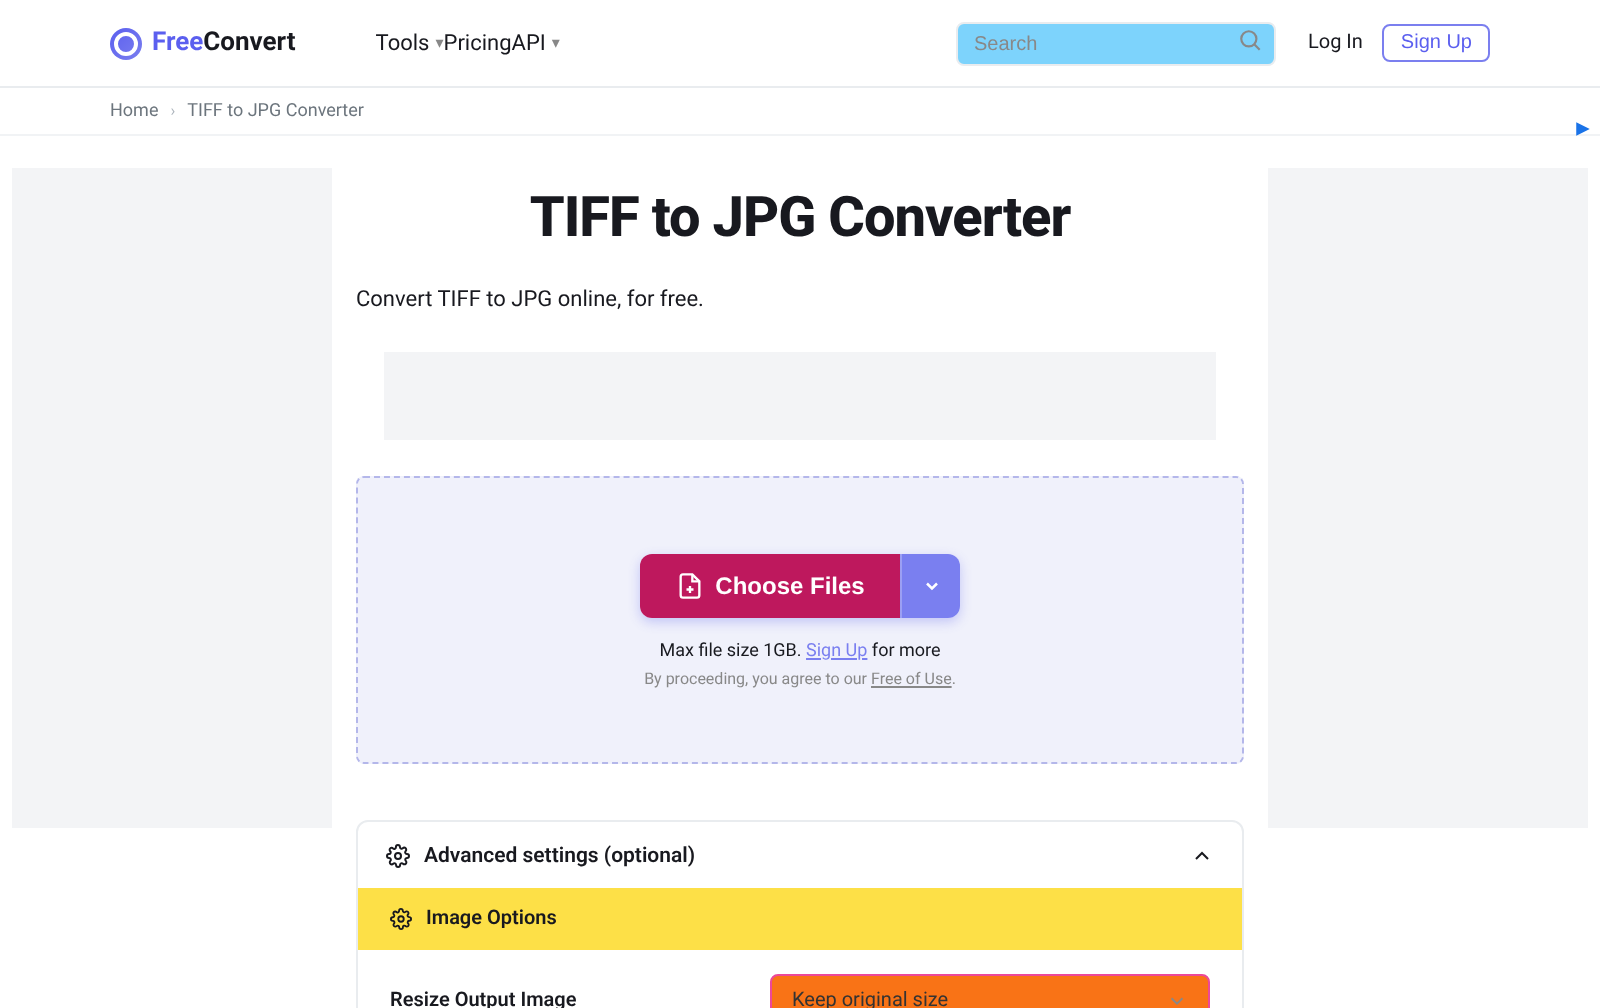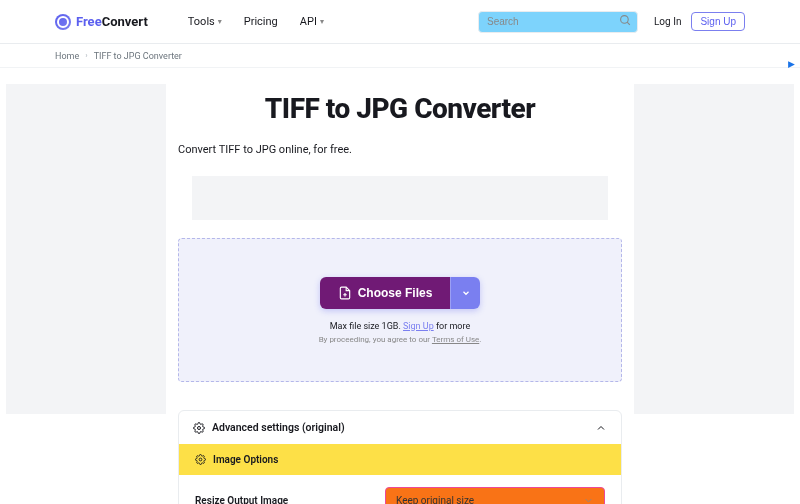--- a/index.html
+++ b/index.html
@@ -3,41 +3,41 @@
 <meta charset="utf-8">
 <style>
 * { margin: 0; padding: 0; box-sizing: border-box; }
 body { font-family: -apple-system, BlinkMacSystemFont, "Segoe UI", Roboto, Arial, sans-serif; background: #fff; color: #18191f; width: 800px; height: 504px; overflow: hidden; position: relative; }
 .header { height: 44px; display: flex; align-items: center; padding: 0 55px; border-bottom: 1px solid #e9ecef; }
 .logo { display: flex; align-items: center; gap: 5px; font-weight: 700; font-size: 13px; }
 .logo-icon { width: 16px; height: 16px; border-radius: 50%; background: linear-gradient(135deg, #5b5fef 0%, #7b7fef 100%); display: flex; align-items: center; justify-content: center; }
 .logo-icon::before { content: ""; width: 8px; height: 8px; border: 2px solid #fff; border-radius: 50%; }
 .logo .free { color: #5b5fef; }
 .logo .convert { color: #18191f; }
-.nav { display: flex; gap: 22px; margin-left: 40px; font-size: 11px; color: #18191f; }
+.nav { display: flex; margin-left: 40px; font-size: 11px; color: #18191f; }
 .nav-item { display: flex; align-items: center; gap: 3px; cursor: pointer; }
 .chev { font-size: 8px; color: #888; }
 .search-wrap { margin-left: auto; position: relative; }
 .search-input { width: 160px; height: 22px; border: 1px solid #e9ecef; border-radius: 4px; padding: 0 26px 0 8px; font-size: 10px; background: #7dd3fc; color: #333; }
 .search-input::placeholder { color: #888; }
 .search-icon { position: absolute; right: 6px; top: 4px; color: #888; }
 .login { margin-left: 16px; font-size: 10px; color: #18191f; cursor: pointer; }
 .signup-btn { margin-left: 10px; border: 1px solid #7b7fef; color: #5b5fef; background: #fff; border-radius: 4px; padding: 3px 8px; font-size: 10px; cursor: pointer; }
 .breadcrumb { height: 24px; display: flex; align-items: center; padding: 0 55px; font-size: 9px; color: #6c757d; border-bottom: 1px solid #f1f3f5; }
 .breadcrumb a { color: #6c757d; text-decoration: none; }
 .bc-sep { margin: 0 6px; font-size: 8px; color: #adb5bd; }
 .page-wrap { display: flex; padding: 0 6px; gap: 6px; }
 .ad-left, .ad-right { width: 160px; height: 330px; background: #f3f4f6; margin-top: 16px; }
 .main { flex: 1; padding: 24px 6px 0; }
 .title { text-align: center; font-size: 28px; font-weight: 800; color: #18191f; letter-spacing: -0.5px; }
 .subtitle { text-align: left; font-size: 11px; color: #18191f; margin-top: 18px; }
 .banner { height: 44px; background: #f3f4f6; margin: 20px 14px 0; }
 .dropzone { margin: 18px 0 0; border: 1px dashed #b4b7ea; background: #f0f1fb; border-radius: 4px; height: 144px; display: flex; flex-direction: column; align-items: center; justify-content: center; }
 .choose-wrap { display: flex; border-radius: 6px; overflow: hidden; box-shadow: 0 2px 6px rgba(91,95,239,0.3); }
-.choose-btn { background: #701a75; color: #fff; border: none; padding: 9px 18px; font-size: 12px; font-weight: 600; display: flex; align-items: center; gap: 6px; cursor: pointer; }
+.choose-btn { background: #be185d; color: #fff; border: none; padding: 9px 18px; font-size: 12px; font-weight: 600; display: flex; align-items: center; gap: 6px; cursor: pointer; }
 .choose-chev { background: #7a7ff0; border: none; border-left: 1px solid rgba(255,255,255,0.25); color: #fff; width: 30px; display: flex; align-items: center; justify-content: center; cursor: pointer; }
 .max-line { font-size: 9px; color: #18191f; margin-top: 12px; }
 .max-line a { color: #7a7ff0; text-decoration: underline; }
 .terms-line { font-size: 8px; color: #888; margin-top: 4px; }
 .terms-line a { color: #888; text-decoration: underline; }
 .adv-card { margin-top: 28px; border: 1px solid #e9ecef; border-radius: 6px; overflow: hidden; }
 .adv-head { display: flex; align-items: center; padding: 10px 14px; font-size: 10.5px; font-weight: 600; color: #18191f; cursor: pointer; }
 .adv-head .gear { margin-right: 7px; }
 .adv-head .expand { margin-left: auto; }
 .img-opt-head { background: #fde047; padding: 10px 16px; font-size: 10px; font-weight: 600; display: flex; align-items: center; gap: 7px; }
@@ -118,33 +118,33 @@
         <button class="choose-chev">
           <svg width="10" height="10" viewBox="0 0 24 24" fill="none" stroke="#fff" stroke-width="3">
               <polyline points="6 9 12 15 18 9"></polyline>
             </svg>
         </button>
       </div>
       <div class="max-line">
         <span>Max file size 1GB. </span><a href="#">Sign Up</a><span> for more</span>
       </div>
       <div class="terms-line">
-        <span>By proceeding, you agree to our </span><a href="#">Terms of Use</a><span>.</span>
+        <span>By proceeding, you agree to our </span><a href="#">Free of Use</a><span>.</span>
       </div>
     </div>
 
     <div class="adv-card">
       <div class="adv-head">
         <span class="gear">
           <svg width="12" height="12" viewBox="0 0 24 24" fill="none" stroke="#18191f" stroke-width="2">
               <circle cx="12" cy="12" r="3"></circle>
               <path d="M19.4 15a1.65 1.65 0 0 0 .33 1.82l.06.06a2 2 0 1 1-2.83 2.83l-.06-.06a1.65 1.65 0 0 0-1.82-.33 1.65 1.65 0 0 0-1 1.51V21a2 2 0 0 1-4 0v-.09a1.65 1.65 0 0 0-1-1.51 1.65 1.65 0 0 0-1.82.33l-.06.06a2 2 0 1 1-2.83-2.83l.06-.06a1.65 1.65 0 0 0 .33-1.82 1.65 1.65 0 0 0-1.51-1H3a2 2 0 0 1 0-4h.09a1.65 1.65 0 0 0 1.51-1 1.65 1.65 0 0 0-.33-1.82l-.06-.06a2 2 0 1 1 2.83-2.83l.06.06a1.65 1.65 0 0 0 1.82.33h0a1.65 1.65 0 0 0 1-1.51V3a2 2 0 0 1 4 0v.09a1.65 1.65 0 0 0 1 1.51h0a1.65 1.65 0 0 0 1.82-.33l.06-.06a2 2 0 1 1 2.83 2.83l-.06.06a1.65 1.65 0 0 0-.33 1.82v0a1.65 1.65 0 0 0 1.51 1H21a2 2 0 0 1 0 4h-.09a1.65 1.65 0 0 0-1.51 1z"></path>
             </svg>
         </span>
-        <span>Advanced settings (original)</span>
+        <span>Advanced settings (optional)</span>
         <span class="expand">
           <svg width="12" height="12" viewBox="0 0 24 24" fill="none" stroke="#18191f" stroke-width="2">
               <polyline points="18 15 12 9 6 15"></polyline>
             </svg>
         </span>
       </div>
       <div class="img-opt-head">
         <span>
           <svg width="11" height="11" viewBox="0 0 24 24" fill="none" stroke="#18191f" stroke-width="2">
               <circle cx="12" cy="12" r="3"></circle>

